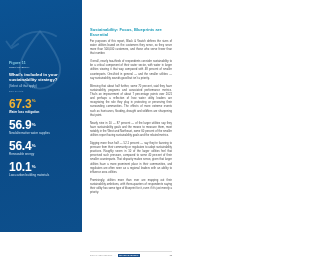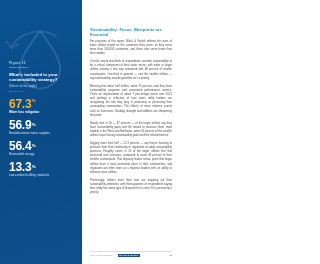--- a/index.html
+++ b/index.html
@@ -7,21 +7,21 @@
   body {
     font-family:"Liberation Sans", sans-serif;
     background:#ffffff;
     position:relative;
     overflow:hidden;
   }
   #page { position:relative; width:180px; height:264px; background:#ffffff; }
 
   
   #left-panel {
-    position:absolute; left:0; top:0; width:82px; height:264px;
+    position:absolute; left:0; top:0; width:82px; height:232px;
     background:#0a4f8f;
     background:linear-gradient(170deg,#0b5394 0%, #0a4a86 45%, #0d4f8c 100%);
     overflow:hidden;
   }
   #droplet-watermark {
     position:absolute; left:-6px; top:18px; width:92px; height:84px;
     opacity:.30; pointer-events:none;
   }
   #droplet-watermark svg { width:100%; height:100%; display:block; }
 
@@ -138,21 +138,21 @@
         <div class="stat-value">
           <span class="num">56.4</span>
           <span class="pct">%</span>
         </div>
         <div class="stat-label">Renewable energy</div>
       </div>
 
 
       <div class="stat alt">
         <div class="stat-value">
-          <span class="num">13.3</span>
+          <span class="num">10.1</span>
           <span class="pct">%</span>
         </div>
         <div class="stat-label">Low-carbon building materials</div>
       </div>
 
     </div>
   </div>
 
   <div id="right-col">
     <div id="section-heading">Sustainability: Focus, Blueprints are Essential</div>

